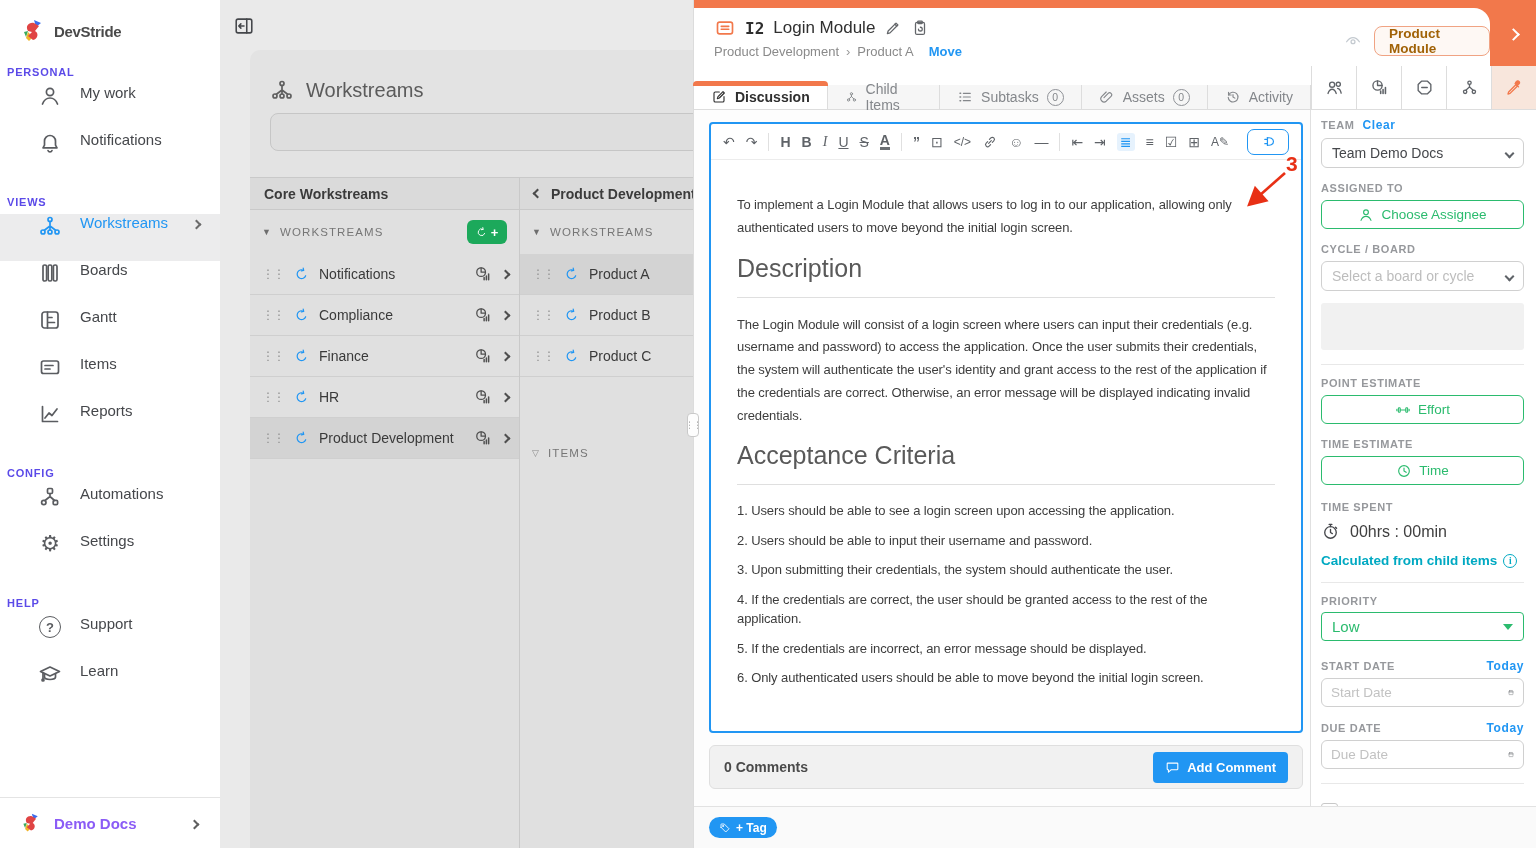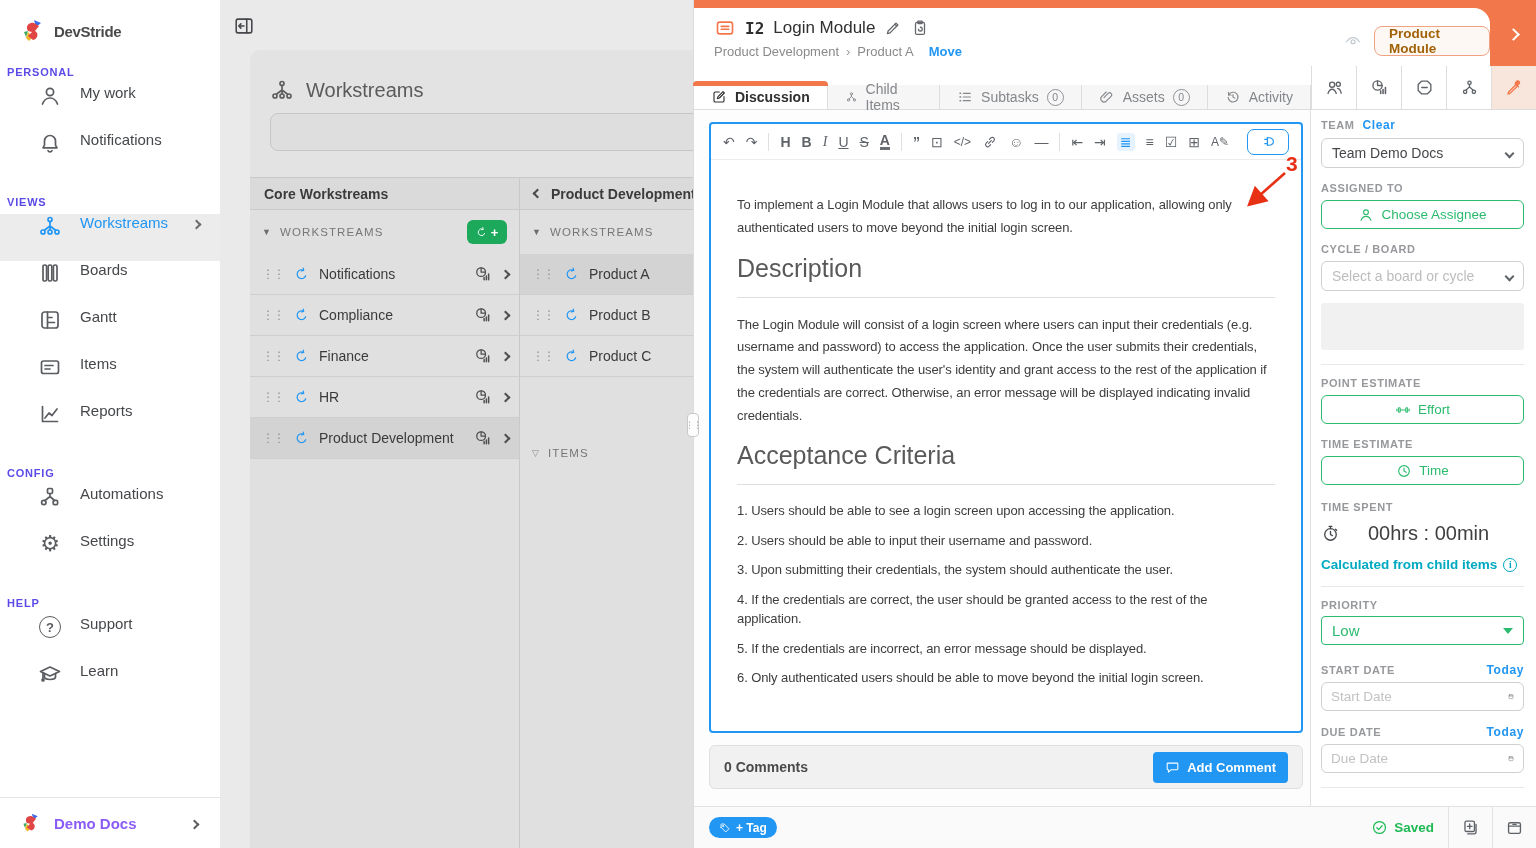--- a/index.html
+++ b/index.html
@@ -117,21 +117,21 @@
   .d-label .today { margin-left:auto; }
   .blue-link { color:#2196F3; font-weight:bold; font-size:12px; cursor:pointer; }
   .d-select { margin-top:6px; height:30px; border:1px solid #D0D0D0; border-radius:6px; display:flex; align-items:center; padding:0 10px; font-size:14px; color:#45474B; background:#fff; cursor:pointer; }
   .d-select .chv { margin-left:auto; color:#5F6368; }
   .d-select.placeholder { color:#BDBDBD; }
   .mt12 { margin-top:12px; } .mt14 { margin-top:14px; } .mt16 { margin-top:16px; } .mt18 { margin-top:18px; }
   .green-btn { margin-top:6px; height:29px; border:1.5px solid #2BBB6E; border-radius:6px; background:#fff; color:#2BBB6E; font-size:13.5px; display:flex; align-items:center; justify-content:center; gap:7px; cursor:pointer; width:100%; }
   .green-btn .tic { width:16px; height:16px; }
   .gray-box { margin-top:12px; height:47px; background:#F1F1F1; border-radius:3px; }
   .d-divider { margin-top:14px; border-top:1px solid #E8E8E8; }
-  .ts-row { margin-top:9px; display:flex; align-items:center; gap:28px; color:#3F3F3F; font-size:20px; }
+  .ts-row { margin-top:9px; display:flex; align-items:center; gap:10px; color:#3F3F3F; font-size:16px; }
   .ts-row .tic { width:19px; height:19px; color:#45474B; }
   .calc-link { margin-top:12px; color:#00A9C2; font-weight:bold; font-size:13.5px; display:flex; align-items:center; gap:6px; cursor:pointer; }
   .info-c { width:14px; height:14px; border:1.3px solid #00A9C2; border-radius:50%; font-size:9.5px; display:flex; align-items:center; justify-content:center; font-family:"Liberation Serif", serif; }
   .priority-sel { margin-top:5px; height:29px; border:1.5px solid #2BBB6E; border-radius:4px; display:flex; align-items:center; padding:0 10px; color:#2BBB6E; font-size:15px; cursor:pointer; }
   .tri-dn { margin-left:auto; width:0; height:0; border-left:5px solid transparent; border-right:5px solid transparent; border-top:6px solid #2BBB6E; }
   .date-inp { margin-top:5px; height:29px; border:1px solid #D0D0D0; border-radius:6px; display:flex; align-items:center; padding:0 9px; }
   .date-inp input { border:none; outline:none; flex:1; font-size:13.5px; color:#45474B; font-family:inherit; background:transparent; }
   .date-inp input::placeholder { color:#C2C2C2; }
   .date-inp .tic { width:17px; height:17px; color:#5F6368; }
   .chk-row { margin-top:19px; display:flex; align-items:center; gap:11px; font-size:14.5px; color:#3F3F3F; }
@@ -806,40 +806,20 @@
     </div>
   </div>
 
   <div id="panel-footer">
     <button id="tag-btn">
       <svg class="ic tic">
           <use href="#i-tag"></use>
         </svg>
       <span>+ Tag</span>
     </button>
-    <div class="foot-right">
-      <div class="saved">
-        <svg class="ic tic">
-            <use href="#i-check"></use>
-          </svg>
-        <span>Saved</span>
-      </div>
-      <div class="f-sep"></div>
-      <div class="f-cell">
-          <svg class="ic tic">
-            <use href="#i-dup"></use>
-          </svg>
-        </div>
-      <div class="f-sep"></div>
-      <div class="f-cell">
-          <svg class="ic tic">
-            <use href="#i-arch"></use>
-          </svg>
-        </div>
-    </div>
   </div>
 </section>
 
 <div id="annot">
   <span class="num">3</span>
   <svg width="1536" height="848">
     <defs>
         <marker id="ah" markerWidth="9" markerHeight="9" refX="6" refY="4.5" orient="auto">
           <path d="M0.5,0.5 L8,4.5 L0.5,8.5 z" fill="#E83015"></path>
         </marker>

